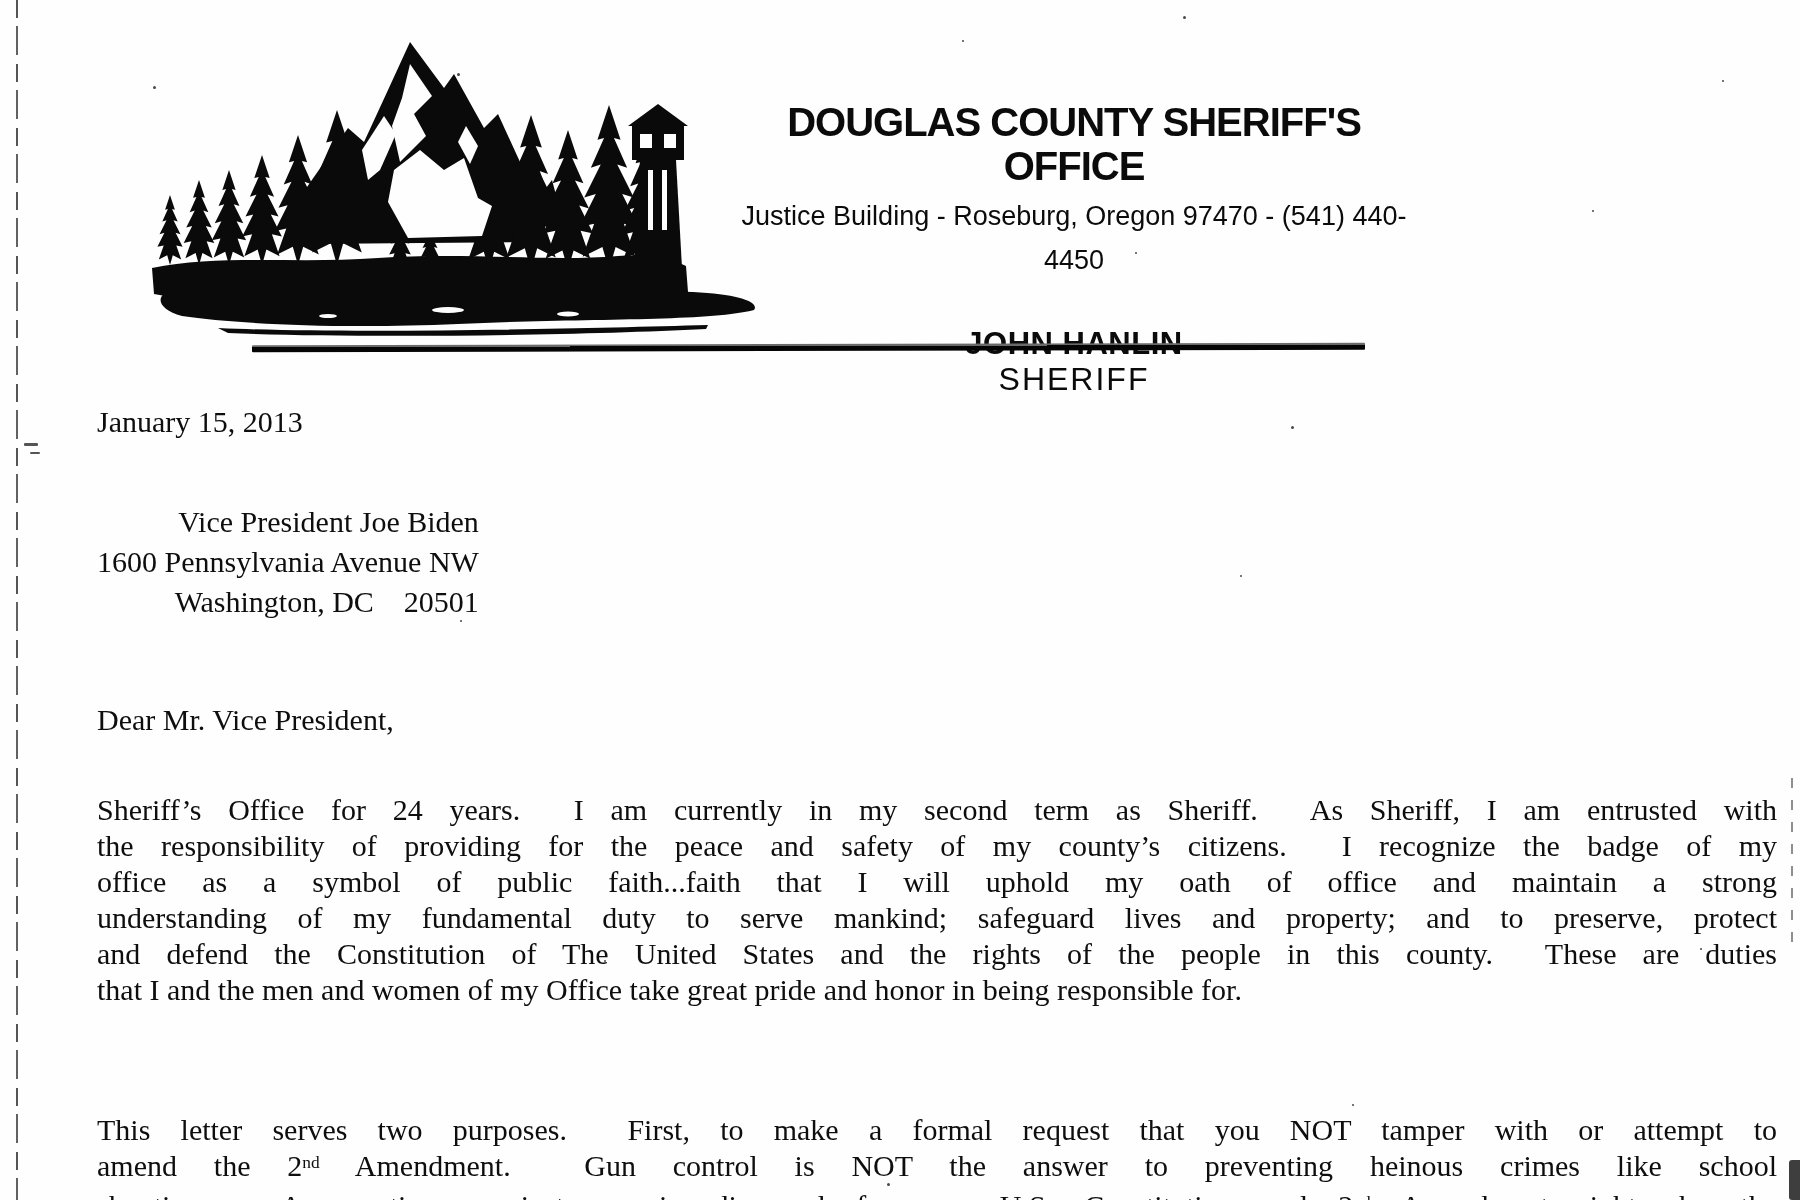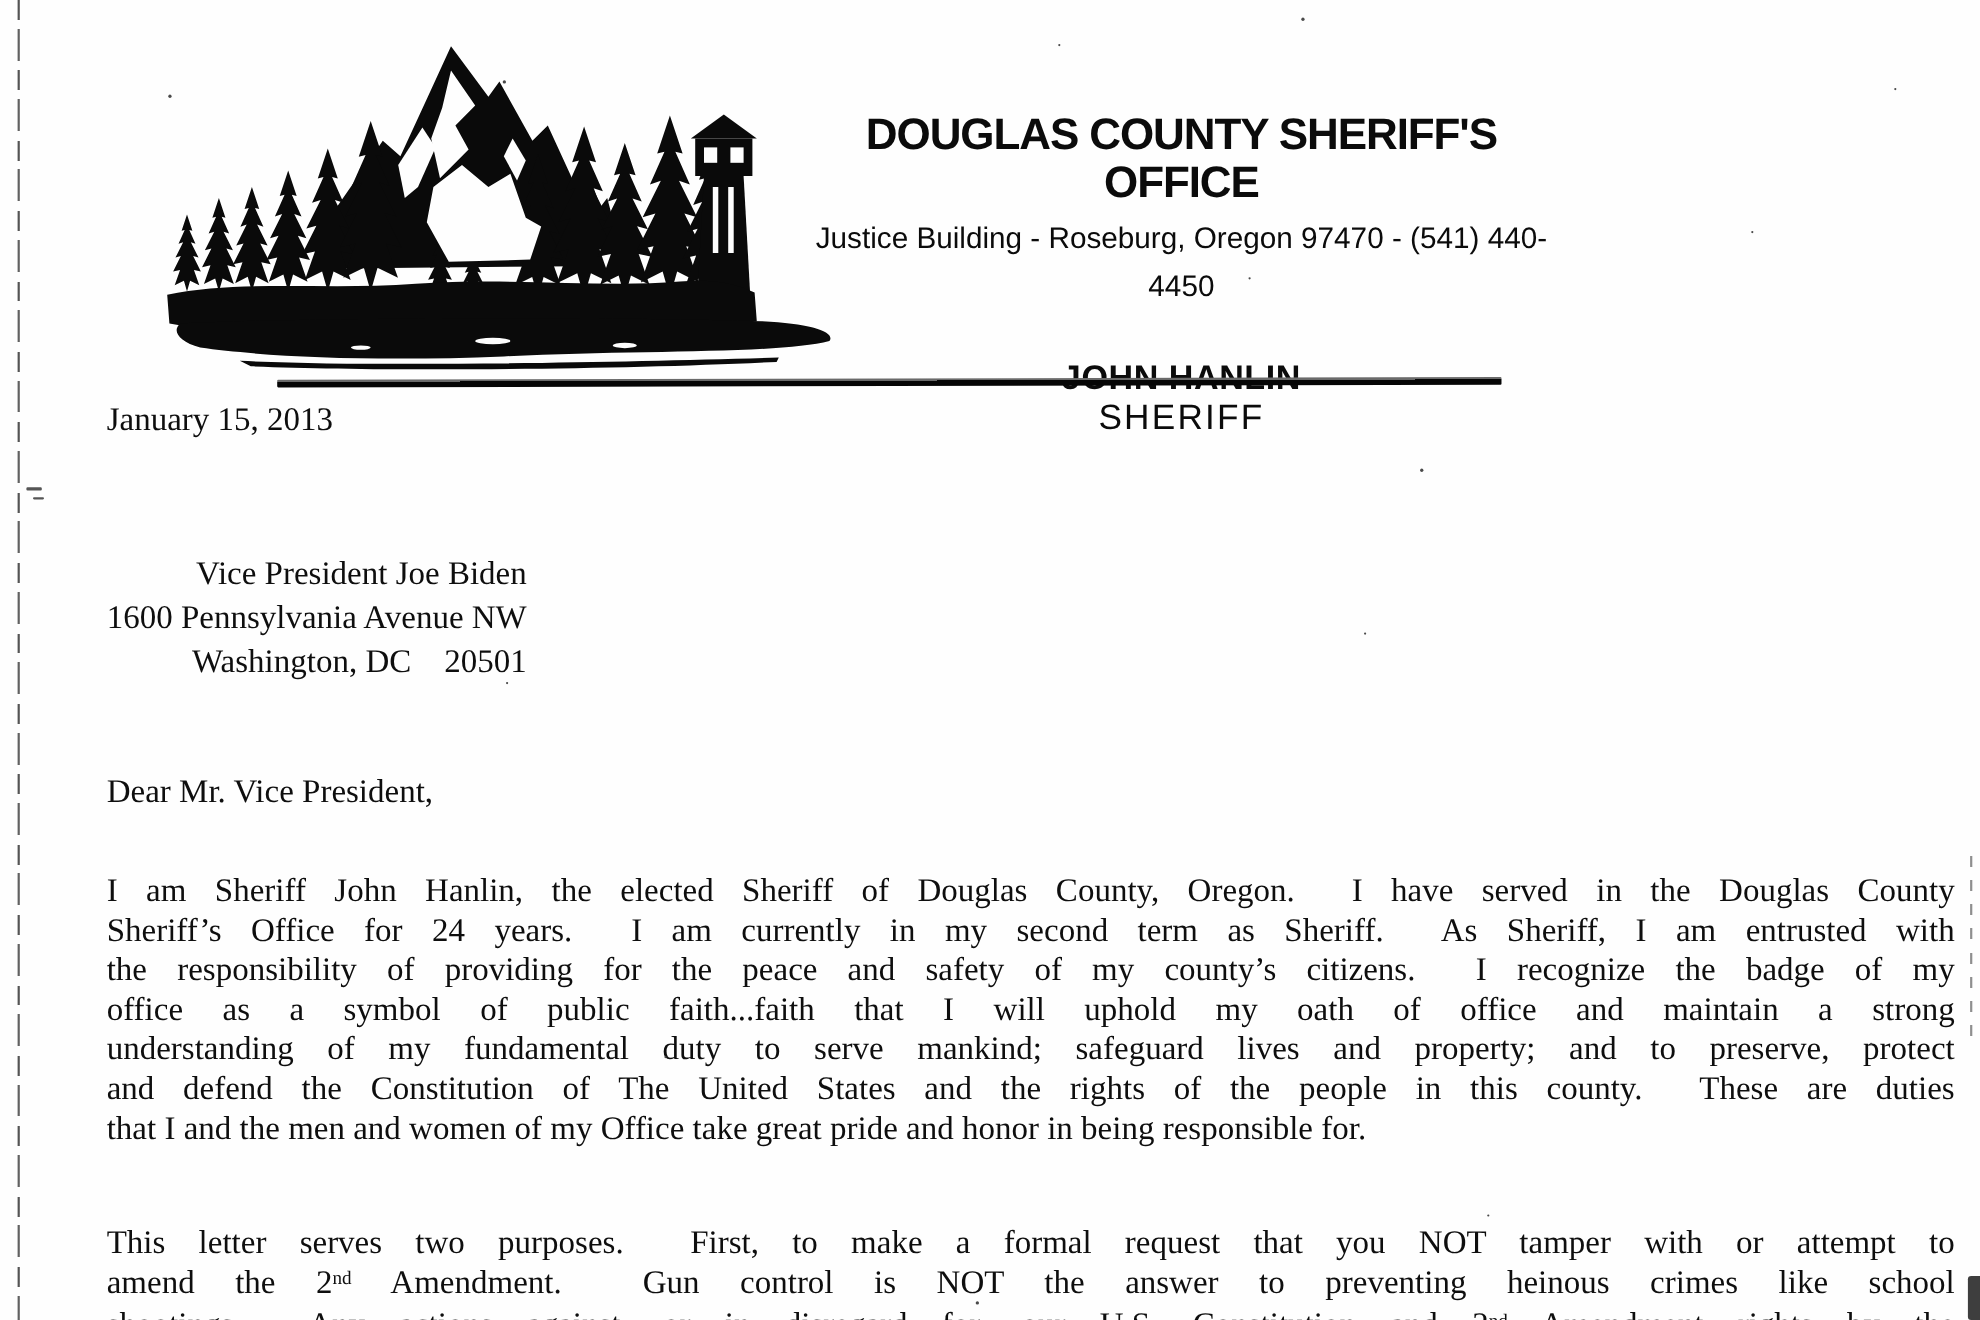--- a/index.html
+++ b/index.html
@@ -24,21 +24,21 @@
   .office-address{font-size:27px;line-height:44px;margin-top:6px;letter-spacing:0;}
   .official-name{font-size:31px;font-weight:bold;line-height:36px;margin-top:44px;letter-spacing:.5px;}
   .official-title{font-size:32px;line-height:34px;letter-spacing:2px;}
   .header-rule{
     position:absolute;left:252px;top:344px;width:1113px;height:7px;
     background:linear-gradient(#6a6a6a 0 2px,#050505 2px 100%);
     transform:rotate(-0.12deg);
     border-radius:1px;
   }
   
-  .date{position:absolute;left:97px;top:364px;font-size:30px;line-height:36px;}
+  .date{position:absolute;left:97px;top:404px;font-size:30px;line-height:36px;}
   .recipient{position:absolute;left:97px;top:502px;font-size:30px;}
   .recipient .line{line-height:40px;text-align:right;white-space:nowrap;}
   .salutation{position:absolute;left:97px;top:702px;font-size:30px;line-height:36px;}
   .para{position:absolute;left:97px;width:1680px;font-size:30px;}
   .para .line{line-height:36px;text-align:justify;text-align-last:justify;}
   .para.last-left .line:last-child{text-align:center;text-align-last:left;}
   .para sup{font-size:0.58em;vertical-align:baseline;position:relative;top:-0.45em;}
   #para-1{top:792px;}
   #para-2{top:1112px;}
   
@@ -119,21 +119,20 @@
   <div class="header-rule"></div>
 
   <div class="date">January 15, 2013</div>
   <div class="recipient">
       <div class="line">Vice President Joe Biden</div>
       <div class="line">1600 Pennsylvania Avenue NW</div>
       <div class="line">Washington, DC&nbsp; &nbsp;  20501</div>
     </div>
   <div class="salutation">Dear Mr. Vice President,</div>
   <div id="para-1" class="para last-left">
-      <div class="line">I am Sheriff John Hanlin, the elected Sheriff of Douglas County, Oregon.&nbsp;  I have served in the Douglas County</div>
       <div class="line">Sheriff’s Office for 24 years.&nbsp;  I am currently in my second term as Sheriff.&nbsp;  As Sheriff, I am entrusted with</div>
       <div class="line">the responsibility of providing for the peace and safety of my county’s citizens.&nbsp;  I recognize the badge of my</div>
       <div class="line">office as a symbol of public faith...faith that I will uphold my oath of office and maintain a strong</div>
       <div class="line">understanding of my fundamental duty to serve mankind; safeguard lives and property; and to preserve, protect</div>
       <div class="line">and defend the Constitution of The United States and the rights of the people in this county.&nbsp;  These are duties</div>
       <div class="line">that I and the men and women of my Office take great pride and honor in being responsible for.</div>
     </div>
   <div id="para-2" class="para">
       <div class="line">This letter serves two purposes.&nbsp;  First, to make a formal request that you NOT tamper with or attempt to</div>
       <div class="line">amend the 2<sup>nd</sup> Amendment.&nbsp;  Gun control is NOT the answer to preventing heinous crimes like school</div>

